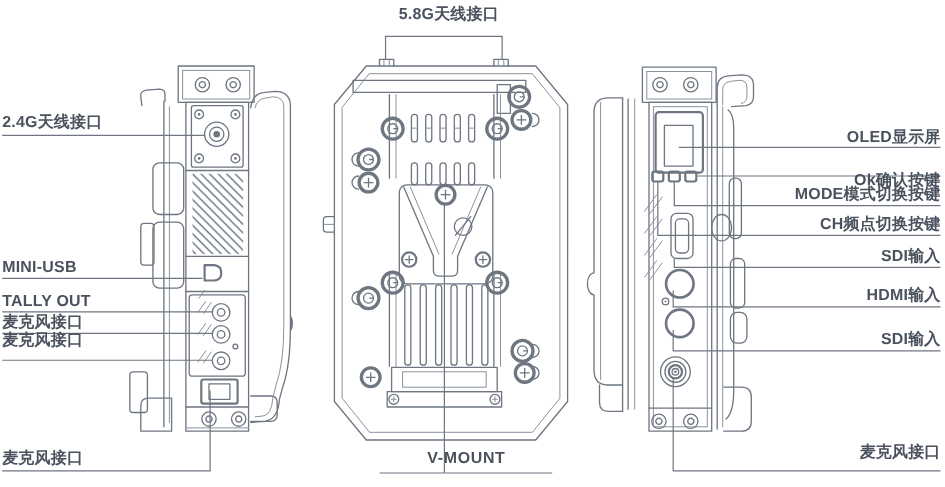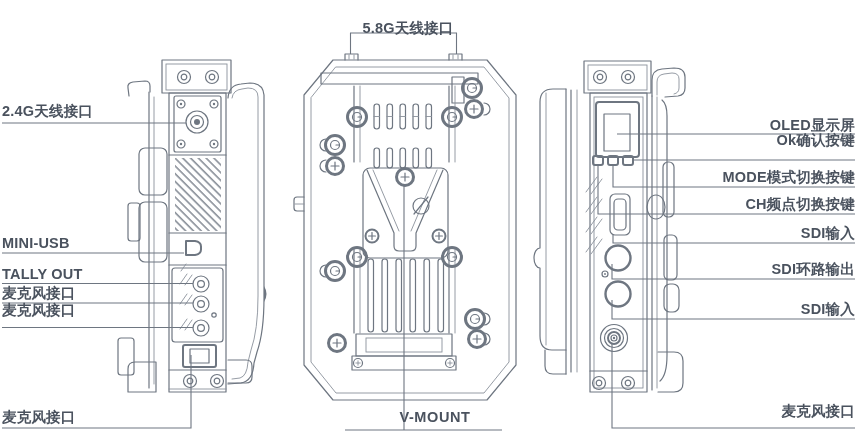--- a/index.html
+++ b/index.html
@@ -296,24 +296,24 @@
   </g>
 </svg>
 
   <div class="label l-left" style="top:103px">2.4G天线接口</div>
   <div class="label l-left" style="top:235px">MINI-USB</div>
   <div class="label l-left" style="top:266px">TALLY OUT</div>
   <div class="label l-left" style="top:285px">麦克风接口</div>
   <div class="label l-left" style="top:302px">麦克风接口</div>
   <div class="label l-left" style="top:409px">麦克风接口</div>
 
-  <div class="label l-center" style="top:20px">5.8G天线接口</div>
-  <div class="label l-center" style="top:409px;left:377px;letter-spacing:.6px">V-MOUNT</div>
+  <div class="label l-center" style="top:5px">5.8G天线接口</div>
+  <div class="label l-center" style="top:409px;left:366px;letter-spacing:.6px">V-MOUNT</div>
 
   <div class="label l-right" style="top:117px">OLED显示屏</div>
-  <div class="label l-right" style="top:132px">Ok确认按键</div>
+  <div class="label l-right" style="top:156px">Ok确认按键</div>
   <div class="label l-right" style="top:196px">CH频点切换按键</div>
   <div class="label l-right" style="top:169px">MODE模式切换按键</div>
   <div class="label l-right" style="top:225px">SDI输入</div>
-  <div class="label l-right" style="top:261px">SDI环路输出</div>
+  <div class="label l-right" style="top:261px">HDMI输入</div>
   <div class="label l-right" style="top:301px">SDI输入</div>
   <div class="label l-right" style="top:403px">麦克风接口</div>
 </div>
 
 </body></html>

